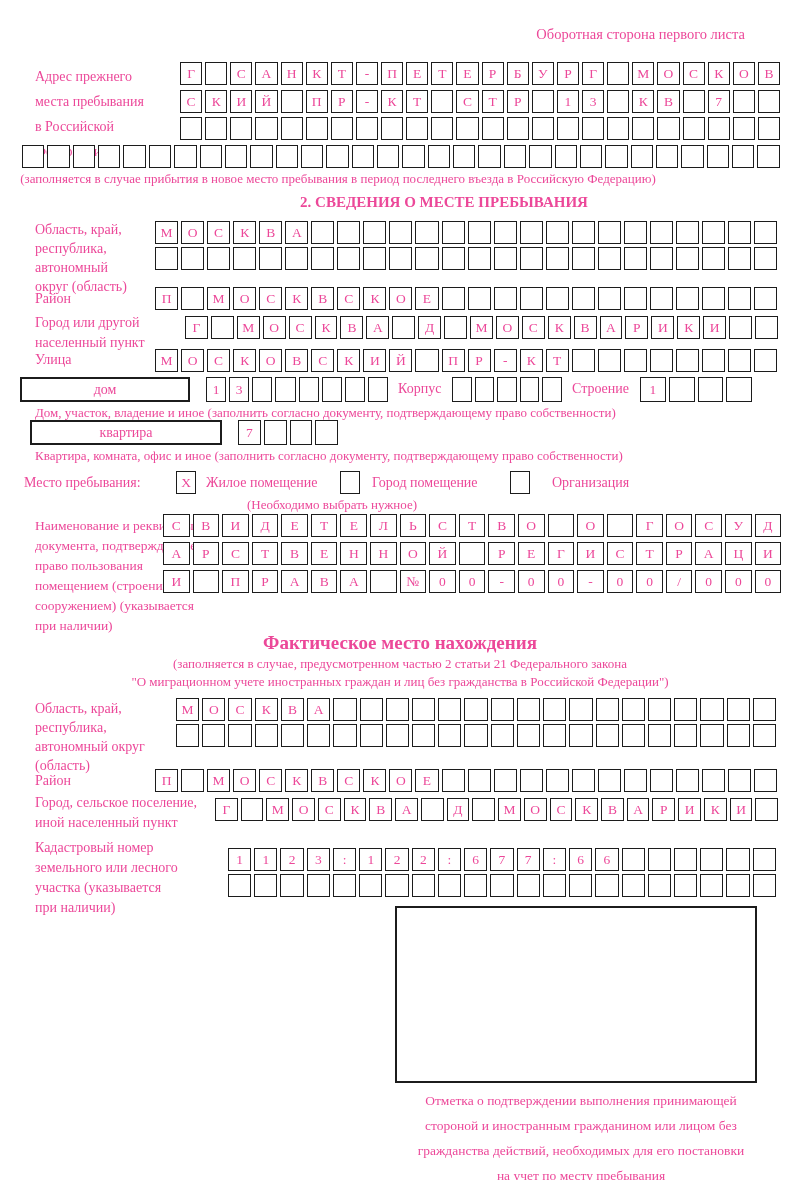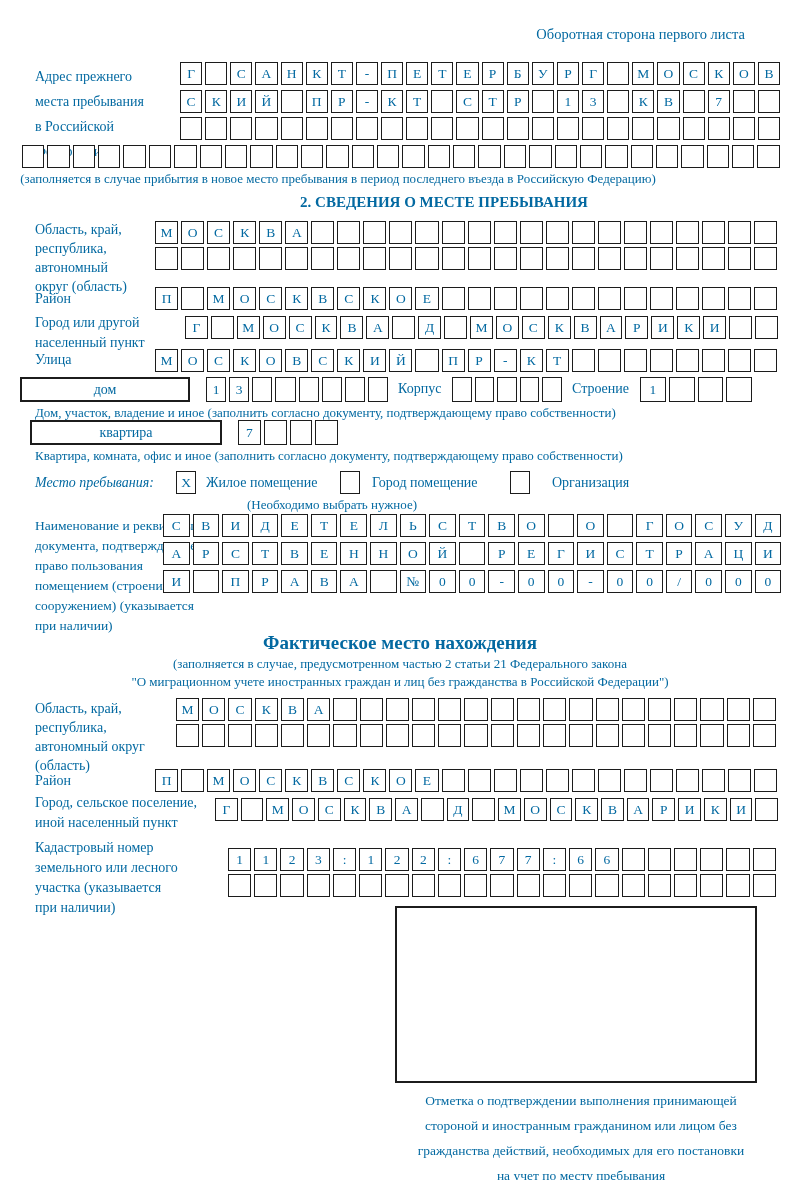--- a/index.html
+++ b/index.html
@@ -1,21 +1,21 @@
 <!DOCTYPE html>
 <html><head>
 <meta charset="utf-8">
 <style>
   html,body{margin:0;padding:0;background:#ffffff;}
   #page{
     position:relative;
     width:800px;height:1180px;
     background:#ffffff;
     font-family:"Liberation Serif","DejaVu Serif",serif;
-    color:#0369a1;
+    color:#ec4899;
     overflow:hidden;
   }
   .abs{position:absolute;}
   .cells{display:flex;gap:3px;}
   .cells .cell{
     flex:1 1 0;
     height:23px;
     border:1.6px solid #1c1c1c;
     box-sizing:border-box;
     display:flex;align-items:center;justify-content:center;
@@ -343,21 +343,21 @@
 
   <div class="abs widebox" style="left:30px;top:420px;width:192px;height:25px;">квартира</div>
   <div class="abs cells tall" style="left:238px;top:420px;width:100px;">
       <div class="cell">7</div>
       <div class="cell"></div>
       <div class="cell"></div>
       <div class="cell"></div>
     </div>
   <div class="abs note" style="left:35px;top:448px;text-align:left;">Квартира, комната, офис и иное (заполнить согласно документу, подтверждающему право собственности)</div>
 
-  <div class="abs label" style="left:35px;top:475px;font-style:italic;">Место пребывания:</div>
+  <div class="abs label" style="left:24px;top:475px;">Место пребывания:</div>
   <div class="abs chkbox" style="left:176px;top:471px;">X</div>
   <div class="abs label" style="left:206px;top:475px;">Жилое помещение</div>
   <div class="abs chkbox" style="left:340px;top:471px;"></div>
   <div class="abs label" style="left:372px;top:475px;">Город помещение</div>
   <div class="abs chkbox" style="left:510px;top:471px;"></div>
   <div class="abs label" style="left:552px;top:475px;">Организация</div>
   <div class="abs note" style="left:182px;top:497px;width:300px;">(Необходимо выбрать нужное)</div>
 
   <div class="abs label" style="left:35px;top:516px;line-height:20px;font-size:13.5px;">
       <div>Наименование и реквизиты</div>

